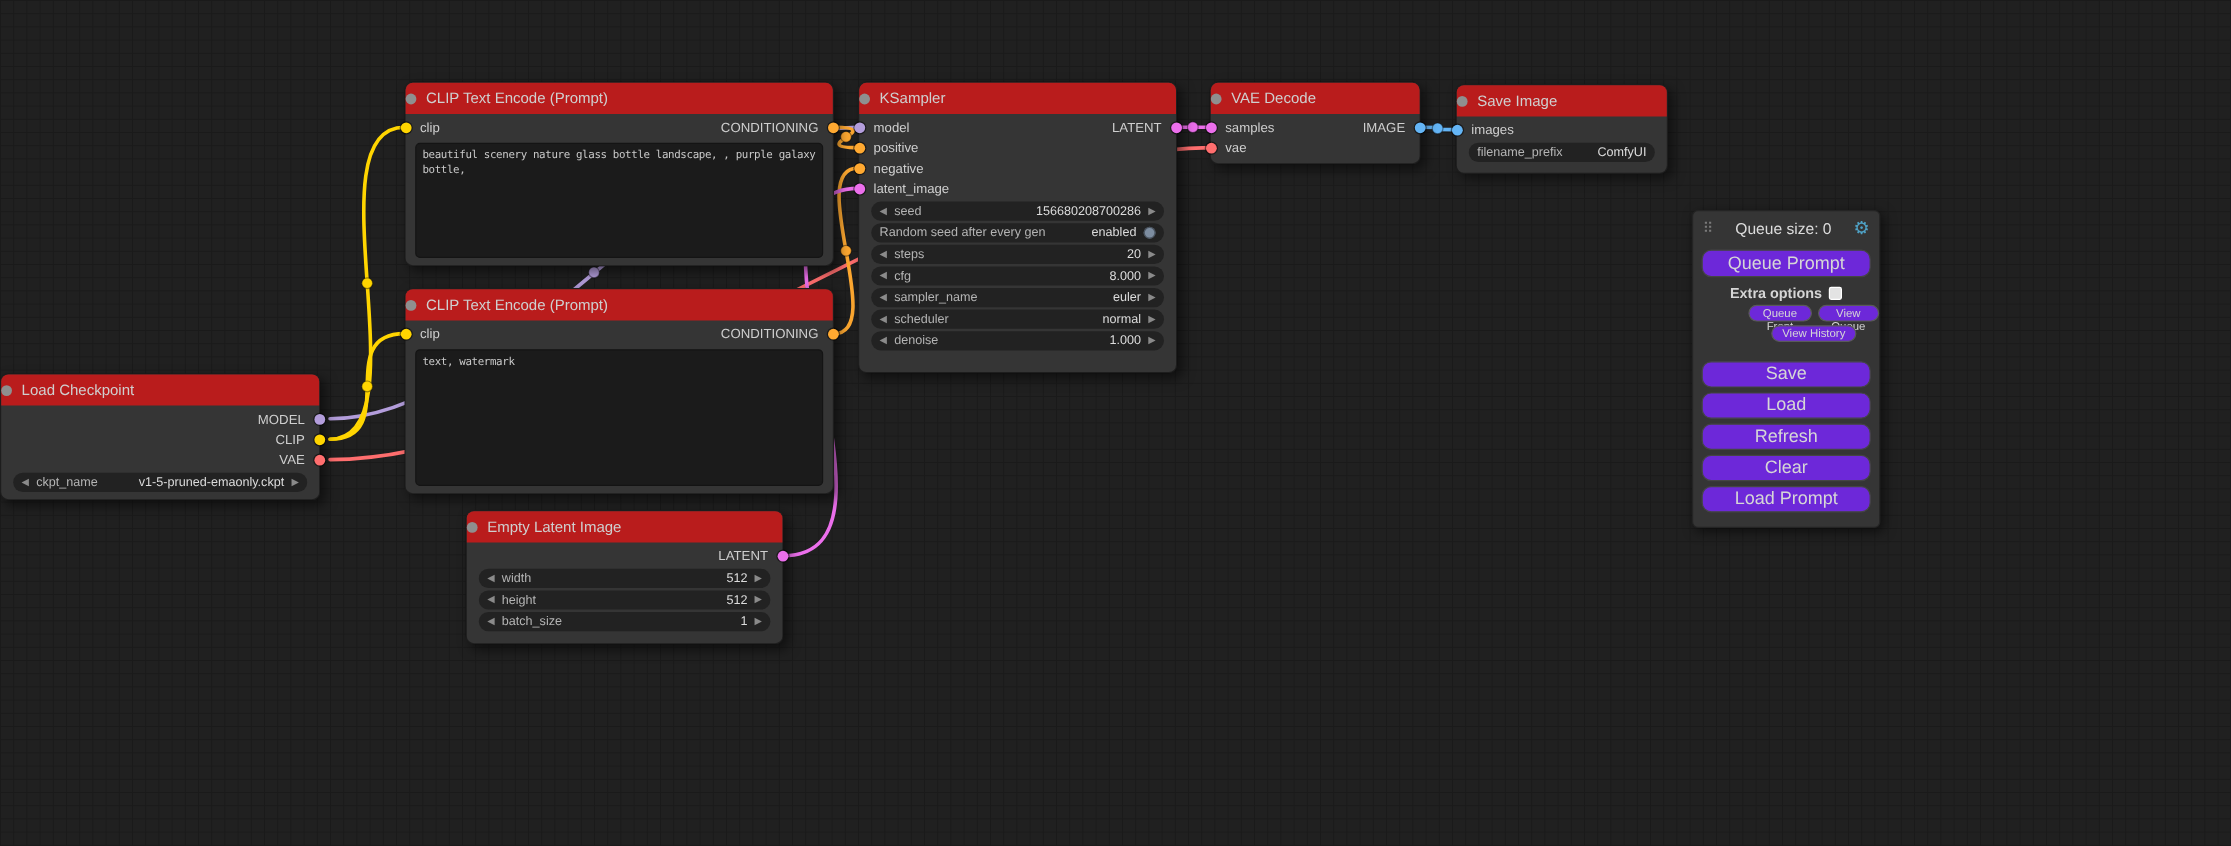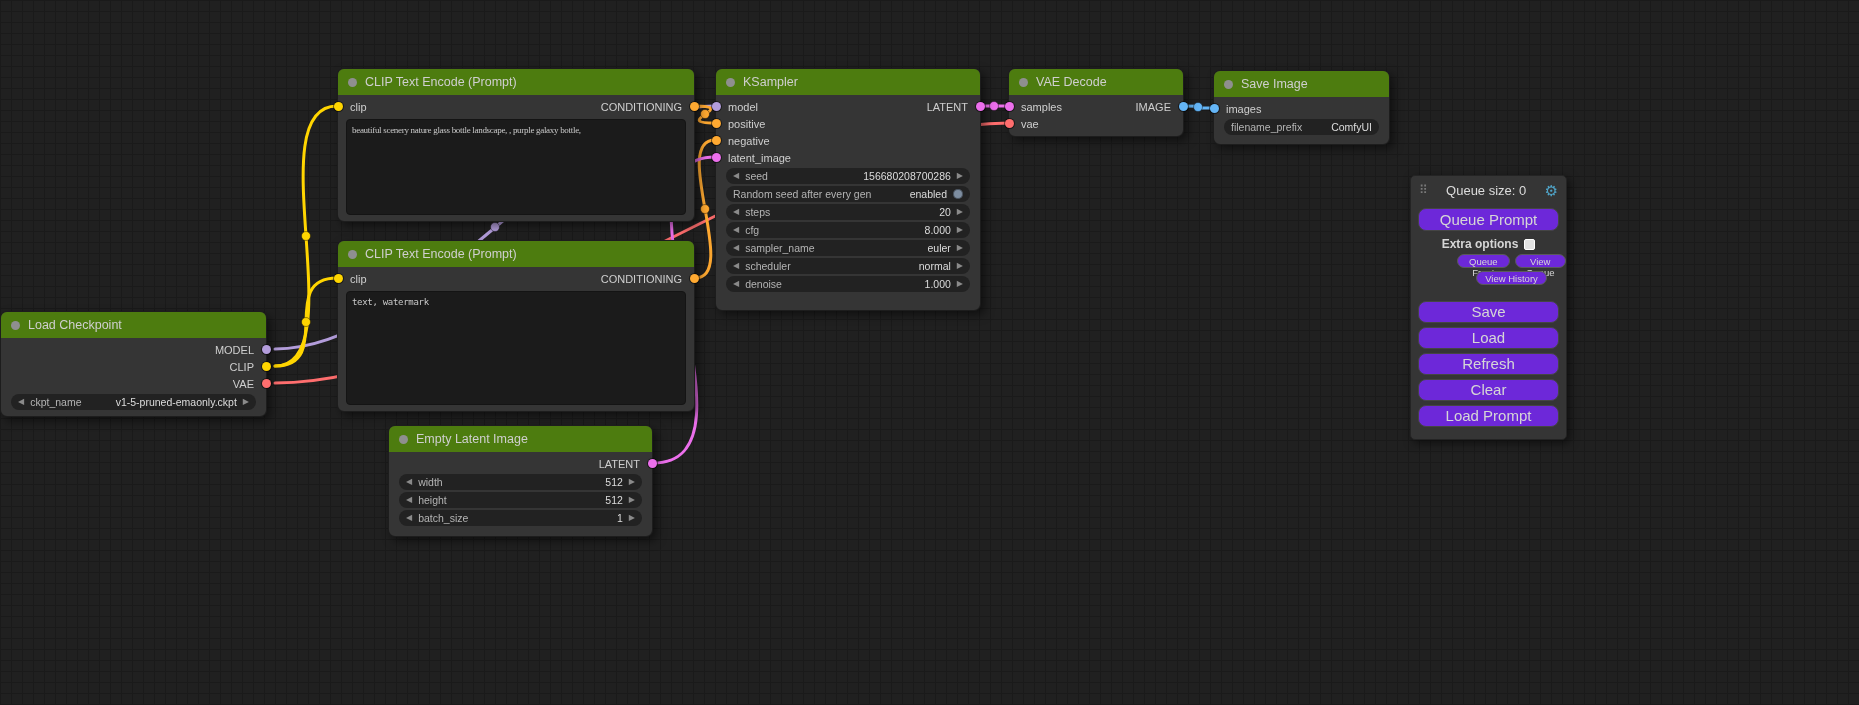--- a/index.html
+++ b/index.html
@@ -17,22 +17,22 @@
   #wires{position:absolute;left:0;top:0;z-index:1;}
   #wires path{fill:none;stroke-width:3;stroke-linecap:round;}
   #wires circle{stroke:rgba(0,0,0,.4);stroke-width:1;}
 
   .node{
     position:absolute;z-index:2;background:#353535;border-radius:7px;
     border:1px solid rgba(0,0,0,.45);box-sizing:border-box;
     box-shadow:4px 4px 10px rgba(0,0,0,.5);color:#d9d9d9;
   }
   .node-title{
-    height:26px;display:flex;align-items:center;gap:8px;padding:0 10px;
-    background:#4d7c0f;border-radius:6px 6px 0 0;font-size:12.5px;color:#cfcfcf;
+    height:26px;display:flex;align-items:center;gap:8px;padding:0 0;
+    background:#b91c1c;border-radius:6px 6px 0 0;font-size:12.5px;color:#cfcfcf;
     box-sizing:border-box;
   }
   .collapse-dot{width:9px;height:9px;border-radius:50%;background:#8f8f8f;flex:0 0 auto;}
   .node-body{padding-top:3px;}
   .slot-row{position:relative;height:17px;display:flex;align-items:center;padding:0 12px;font-size:11px;color:#cfcfcf;}
   .row-out{justify-content:flex-end;}
   .row-inout{justify-content:space-between;}
   .slot-dot{width:9px;height:9px;border-radius:50%;background:var(--c,#888);box-shadow:0 0 0 1px rgba(0,0,0,.5);}
   .in-dot{position:absolute;left:-4.5px;top:4px;}
   .out-dot{position:absolute;right:-4.5px;top:4px;}
@@ -133,21 +133,21 @@
       <span class="collapse-dot"></span>
       <span>CLIP Text Encode (Prompt)</span>
     </div>
     <div class="node-body">
       <div class="slot-row row-inout">
         <span class="slot-dot in-dot" style="--c: #FFD500;"></span>
         <span>clip</span>
         <span>CONDITIONING</span>
         <span class="slot-dot out-dot" style="--c: #FFA931;"></span>
       </div>
-      <div class="text-widget" style="height:96px;font-family:Liberation Serif, serif;">beautiful scenery nature glass bottle landscape, , purple galaxy bottle,</div>
+      <div class="text-widget" style="height:96px;">beautiful scenery nature glass bottle landscape, , purple galaxy bottle,</div>
     </div>
   </div>
 
   <div class="node" style="left:337px;top:240px;width:358px;height:172px;">
     <div class="node-title">
       <span class="collapse-dot"></span>
       <span>CLIP Text Encode (Prompt)</span>
     </div>
     <div class="node-body">
       <div class="slot-row row-inout">

